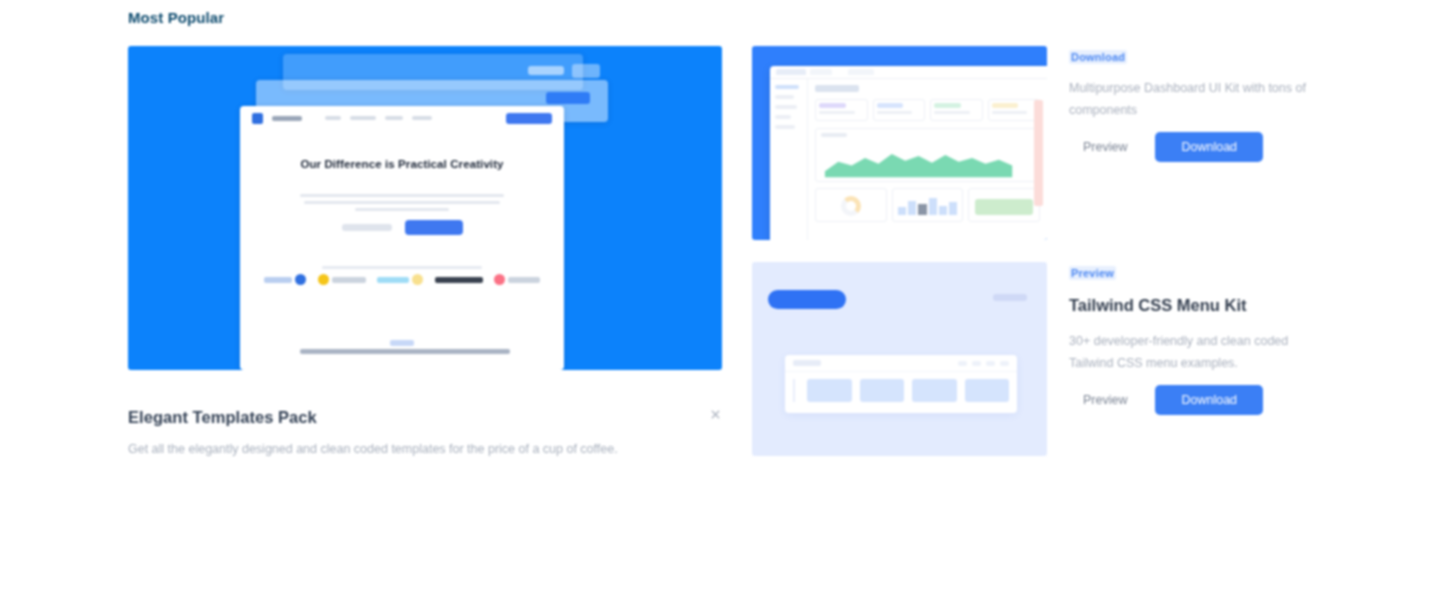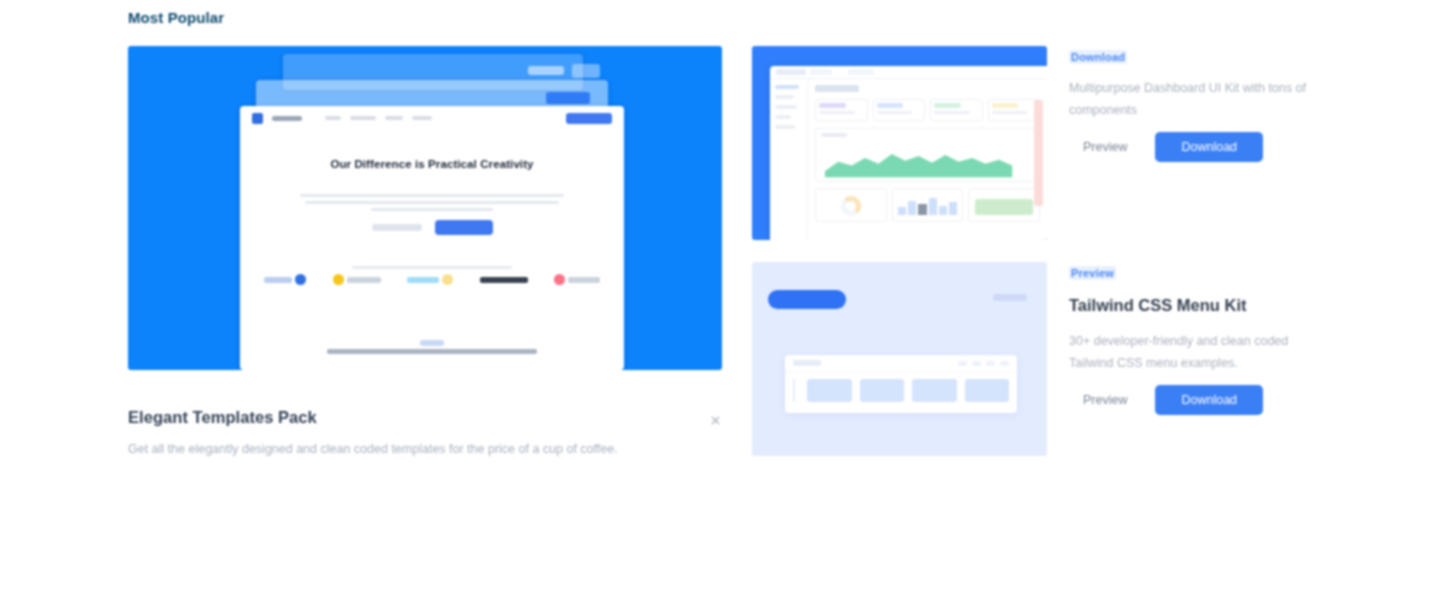--- a/index.html
+++ b/index.html
@@ -27,21 +27,21 @@
     width: 594px; height: 324px; background: #0c82fb;
     border-radius: 3px; overflow: hidden; position: relative;
   }
   .stack { position: absolute; left: 0; right: 0; top: 0; }
   .win {
     position: absolute; background: #fff; border-radius: 4px;
     box-shadow: 0 1px 6px rgba(10,40,90,.16);
   }
   .win-back  { left: 155px; width: 300px; top: 8px; height: 36px; background: rgba(255,255,255,.22); }
   .win-mid   { left: 128px; width: 352px; top: 34px; height: 42px; background: rgba(255,255,255,.45); }
-  .win-front { left: 112px; width: 384px; top: 60px; height: 264px; background: #fff; padding-left: 16px; }
+  .win-front { left: 112px; width: 324px; top: 60px; height: 264px; background: #fff; padding-left: 16px; }
 
   .mini-bar-btn { position: absolute; border-radius: 3px; background: #3b7ff5; }
   .bb1 { left: 400px; top: 20px; width: 36px; height: 9px; background: rgba(255,255,255,.55); }
   .bb2 { left: 444px; top: 18px; width: 28px; height: 14px; background: rgba(255,255,255,.4); }
   .bb3 { left: 418px; top: 46px; width: 44px; height: 12px; background: #2f7cf6; }
 
   .navrow {
     position: absolute; left: 0; right: 0; top: 0; height: 24px;
     display: flex; align-items: center; padding: 0 12px; gap: 9px;
   }
@@ -74,21 +74,21 @@
   .logo .wd { height: 6px; border-radius: 2px; background: #cbd3de; }
 
   .foot-tag { position: absolute; left: 0; right: 0; top: 226px; text-align: center; }
   .foot-tag i { display: inline-block; width: 24px; height: 6px; border-radius: 2px; background: #c7d8f7; }
   .foot-head { position: absolute; left: 60px; right: 60px; top: 242px; text-align: center;
                font-size: 7px; font-weight: 700; color: #2b3purple; }
   .foot-head b { display: inline-block; width: 210px; height: 5px; border-radius: 2px; background: #aab4c4; }
 
   
   .feat-meta { margin-top: 38px; }
-  .feat-title-row { display: flex; align-items: flex-end; }
+  .feat-title-row { display: flex; align-items: flex-start; }
   .feat-title { font-size: 16.5px; font-weight: 700; color: #334155; letter-spacing: .05px; }
   .ext-icon { margin-left: auto; color: #8e99a8; opacity: .75; display: flex; }
   .feat-desc {
     margin-top: 12px; font-size: 12.5px; line-height: 1.75; color: #a8b0bd;
     max-width: 548px;
   }
 
   
   .lcard { display: flex; gap: 22px; }
   .thumb { width: 295px; height: 194px; flex: none; border-radius: 3px; overflow: hidden; position: relative; }

